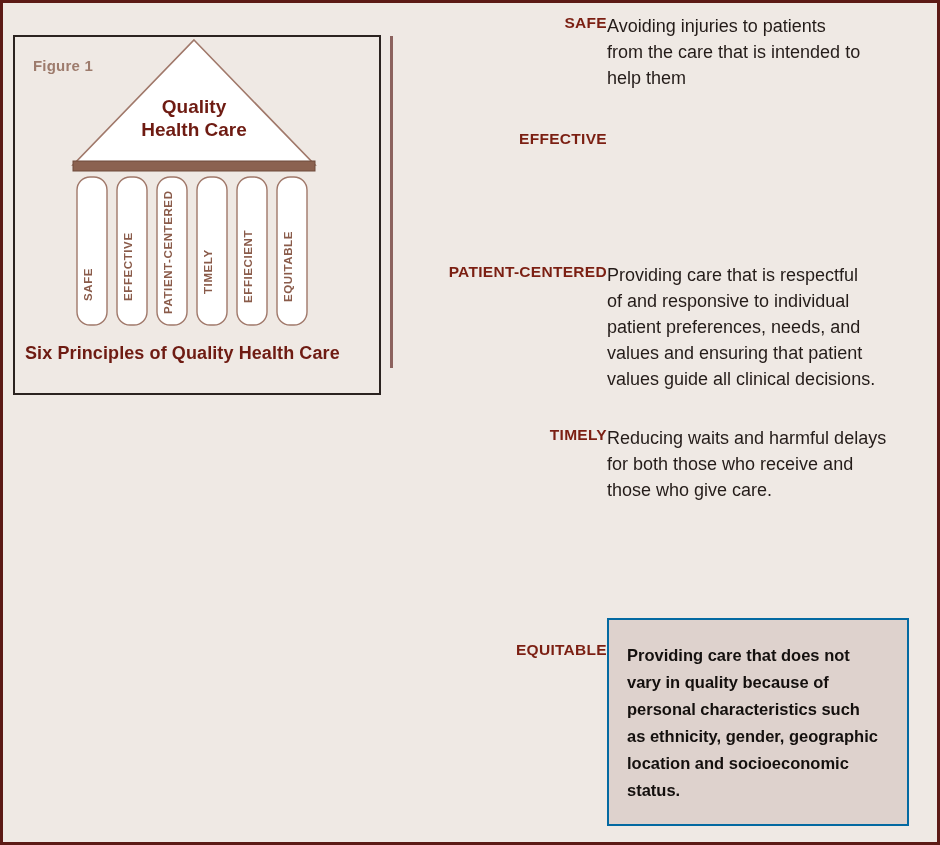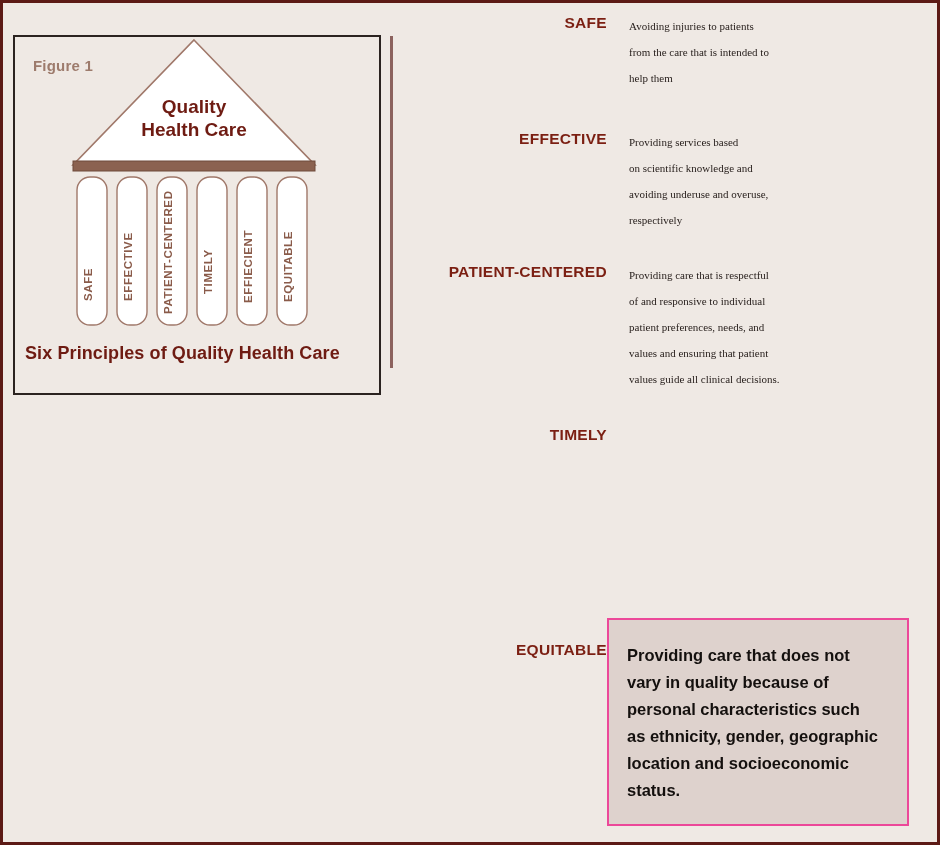--- a/index.html
+++ b/index.html
@@ -97,34 +97,32 @@
     text-align: right;
     font-size: 15.5px;
     font-weight: bold;
     color: #7b1f12;
     letter-spacing: 0.3px;
     padding-top: 1px;
     flex: 0 0 206px;
     box-sizing: border-box;
   }
   .def-desc {
-    margin-left: 22px;
-    font-size: 11px;
+    font-size: 18px;
     line-height: 26px;
     color: #241c19;
     white-space: pre-line;
-    font-family: Liberation Serif, serif;
   }
 
   .highlight-box {
     position: absolute;
     left: 206px;
     top: -22px;
     width: 302px;
-    border: 2px solid #ec4899;
+    border: 2px solid #0369a1;
     background: #ded2cd;
     box-sizing: border-box;
     padding: 22px 16px 20px 18px;
   }
   .highlight-text {
     font-size: 16.5px;
     line-height: 27px;
     font-weight: bold;
     color: #14100e;
     white-space: pre-line;
@@ -174,37 +172,36 @@
 
     <div class="def-row" style="top:10px;">
       <div class="def-term">SAFE</div>
       <div class="def-desc">Avoiding injuries to patients
 from the care that is intended to
 help them</div>
     </div>
 
     <div class="def-row" style="top:126px;">
       <div class="def-term">EFFECTIVE</div>
-      <div class="def-desc">Providing services based
-on scientific knowledge and
-avoiding underuse and overuse,
-respectively</div>
     </div>
 
     <div class="def-row" style="top:259px;">
       <div class="def-term">PATIENT-CENTERED</div>
       <div class="def-desc">Providing care that is respectful
 of and responsive to individual
 patient preferences, needs, and
 values and ensuring that patient
 values guide all clinical decisions.</div>
     </div>
 
     <div class="def-row" style="top:422px;">
       <div class="def-term">TIMELY</div>
+      <div class="def-desc">Reducing waits and harmful delays
+for both those who receive and
+those who give care.</div>
     </div>
 
 
     <div class="def-row" style="top:637px;">
       <div class="def-term">EQUITABLE</div>
       <div class="highlight-box">
         <div class="highlight-text">Providing care that does not
 vary in quality because of
 personal characteristics such
 as ethnicity, gender, geographic

